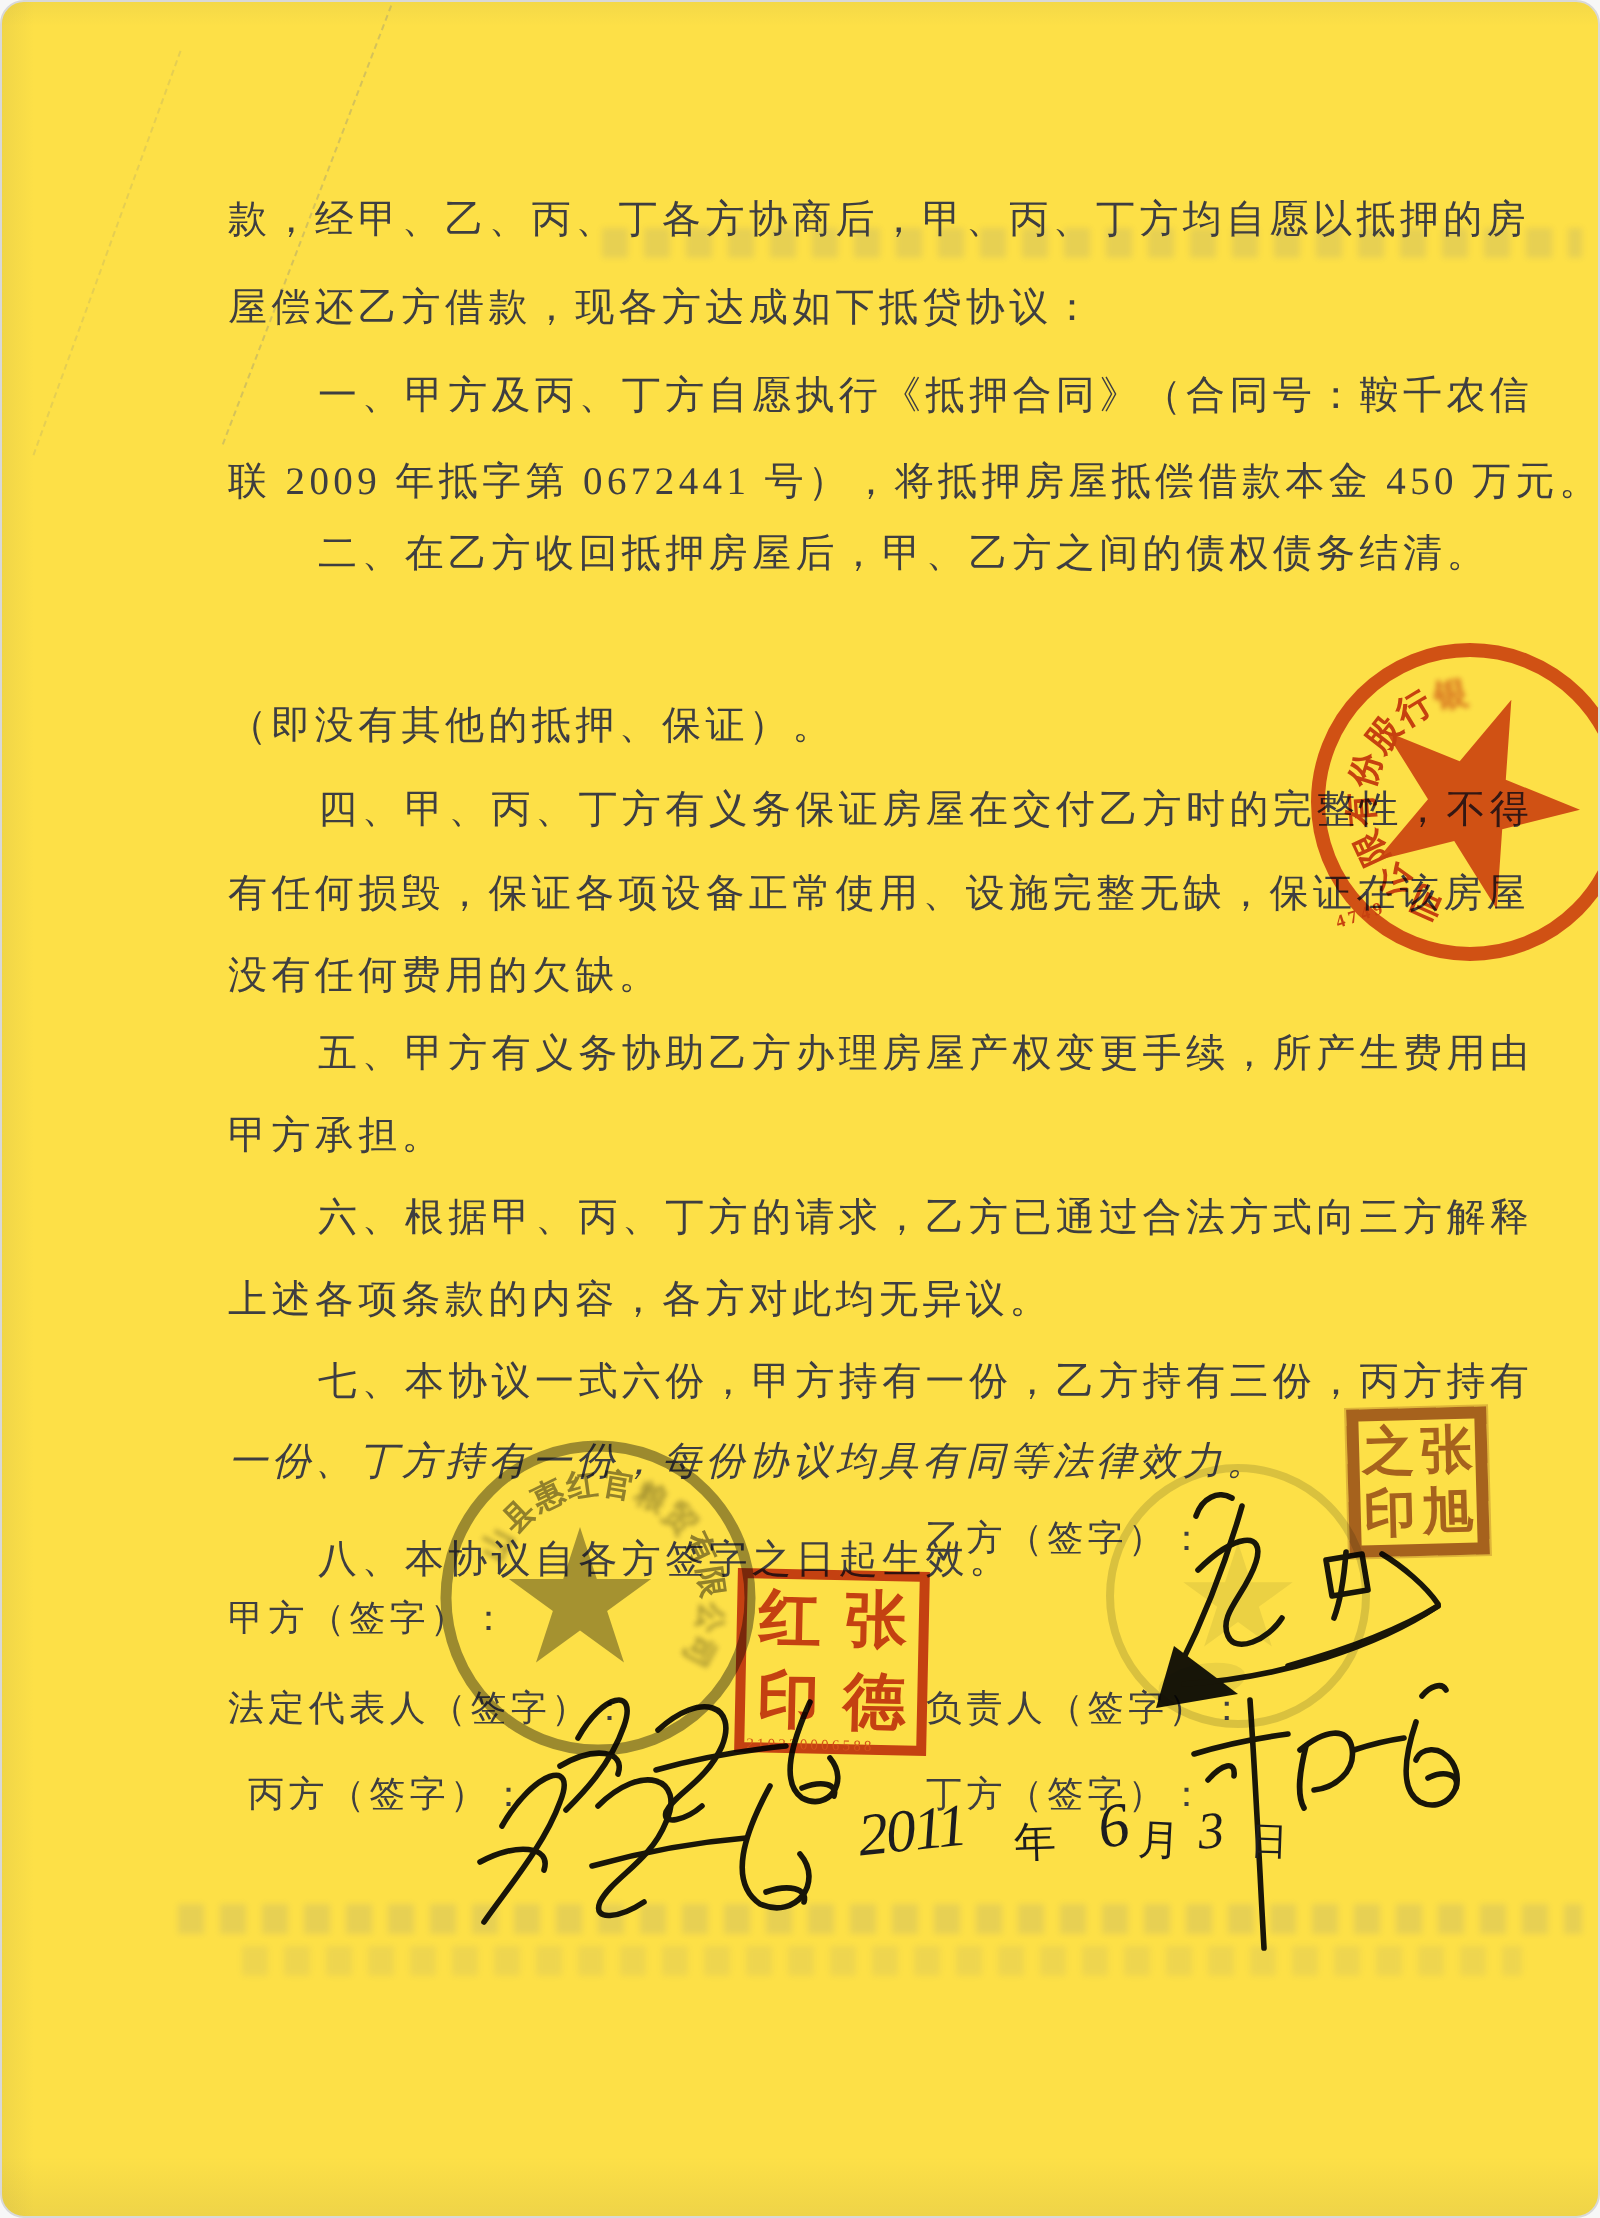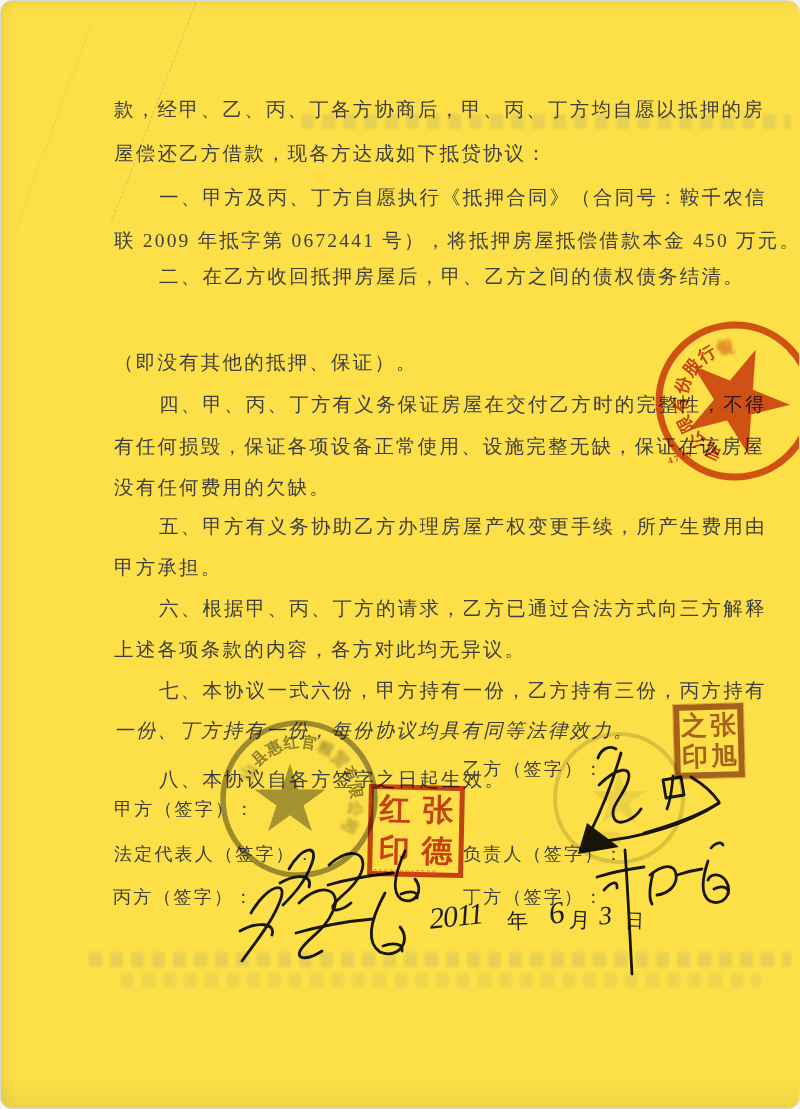--- a/index.html
+++ b/index.html
@@ -78,21 +78,21 @@
   <div class="line" style="left:158px;top:594px;">六、根据甲、丙、丁方的请求，乙方已通过合法方式向三方解释</div>
   <div class="line" style="left:113px;top:635px;">上述各项条款的内容，各方对此均无异议。</div>
   <div class="line" style="left:158px;top:676px;">七、本协议一式六份，甲方持有一份，乙方持有三份，丙方持有</div>
   <div class="line" style="left:113px;top:716px;font-style:italic;">一份、丁方持有一份，每份协议均具有同等法律效力。</div>
   <div class="line" style="left:158px;top:765px;">八、本协议自各方签字之日起生效。</div>
 
   <div class="sig-label" style="left:113px;top:796px;">甲方（签字）：</div>
   <div class="sig-label" style="left:462px;top:756px;">乙方（签字）：</div>
   <div class="sig-label" style="left:113px;top:841px;">法定代表人（签字）：</div>
   <div class="sig-label" style="left:462px;top:841px;">负责人（签字）：</div>
-  <div class="sig-label" style="left:112px;top:884px;">丙方（签字）：</div>
+  <div class="sig-label" style="left:123px;top:884px;">丙方（签字）：</div>
   <div class="sig-label" style="left:462px;top:884px;">丁方（签字）：</div>
 
   <span class="hw" style="left:428px;top:898px;font-size:30px;font-style:italic;transform:rotate(-6deg);letter-spacing:-1px;">2011</span>
   <span class="hw" style="left:506px;top:906px;font-size:21px;transform:rotate(-2deg);">年</span>
   <span class="hw" style="left:548px;top:894px;font-size:31px;font-style:italic;transform:rotate(-10deg);">6</span>
   <span class="hw" style="left:568px;top:905px;font-size:21px;transform:rotate(3deg);">月</span>
   <span class="hw" style="left:598px;top:900px;font-size:26px;font-style:italic;transform:rotate(-4deg);">3</span>
   <span class="hw" style="left:624px;top:907px;font-size:19px;transform:rotate(2deg);">日</span>
 
   <svg class="seal-svg" style="left:195px;top:700px;" width="215" height="205" viewBox="195 700 215 205">

